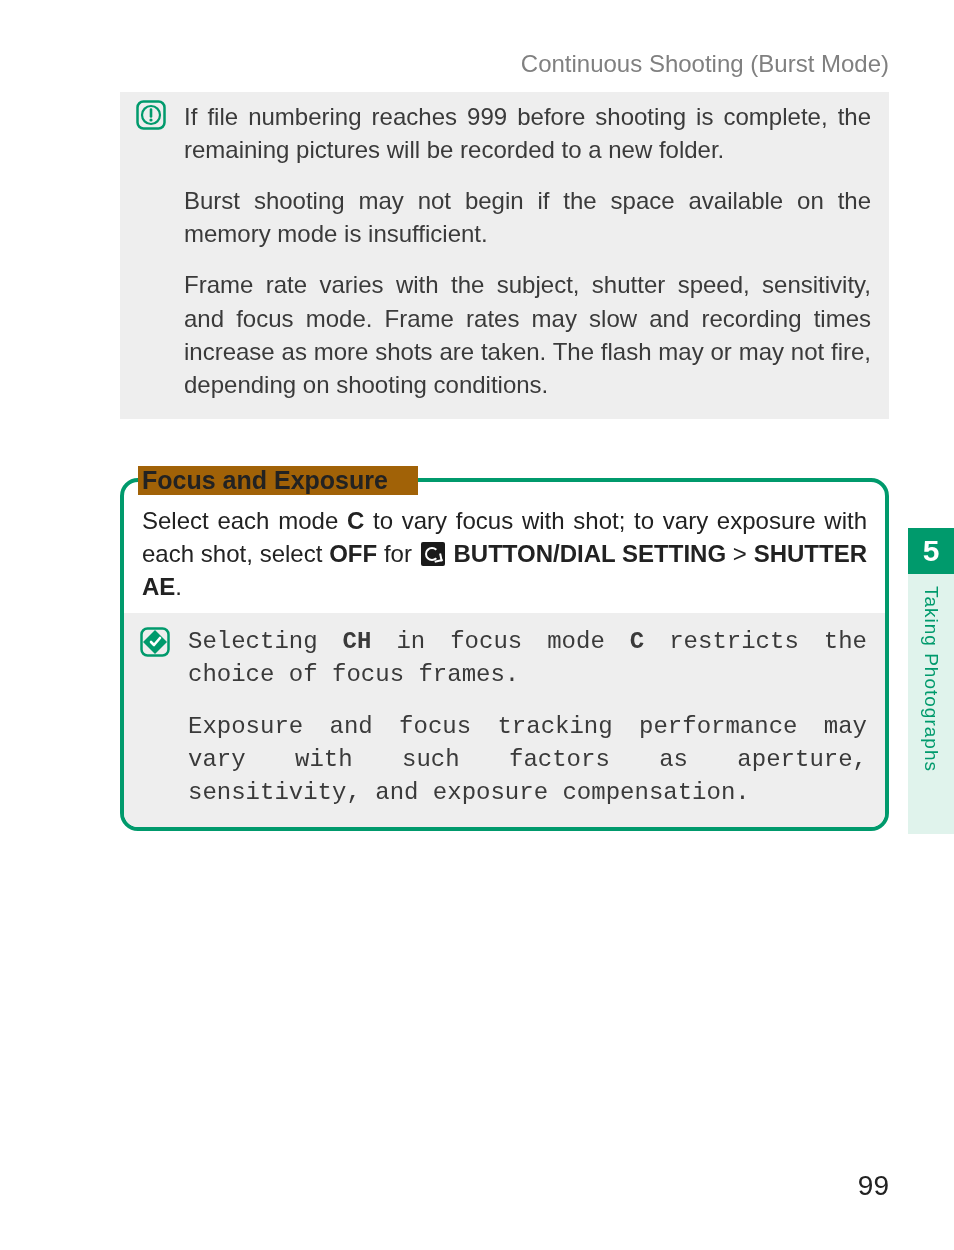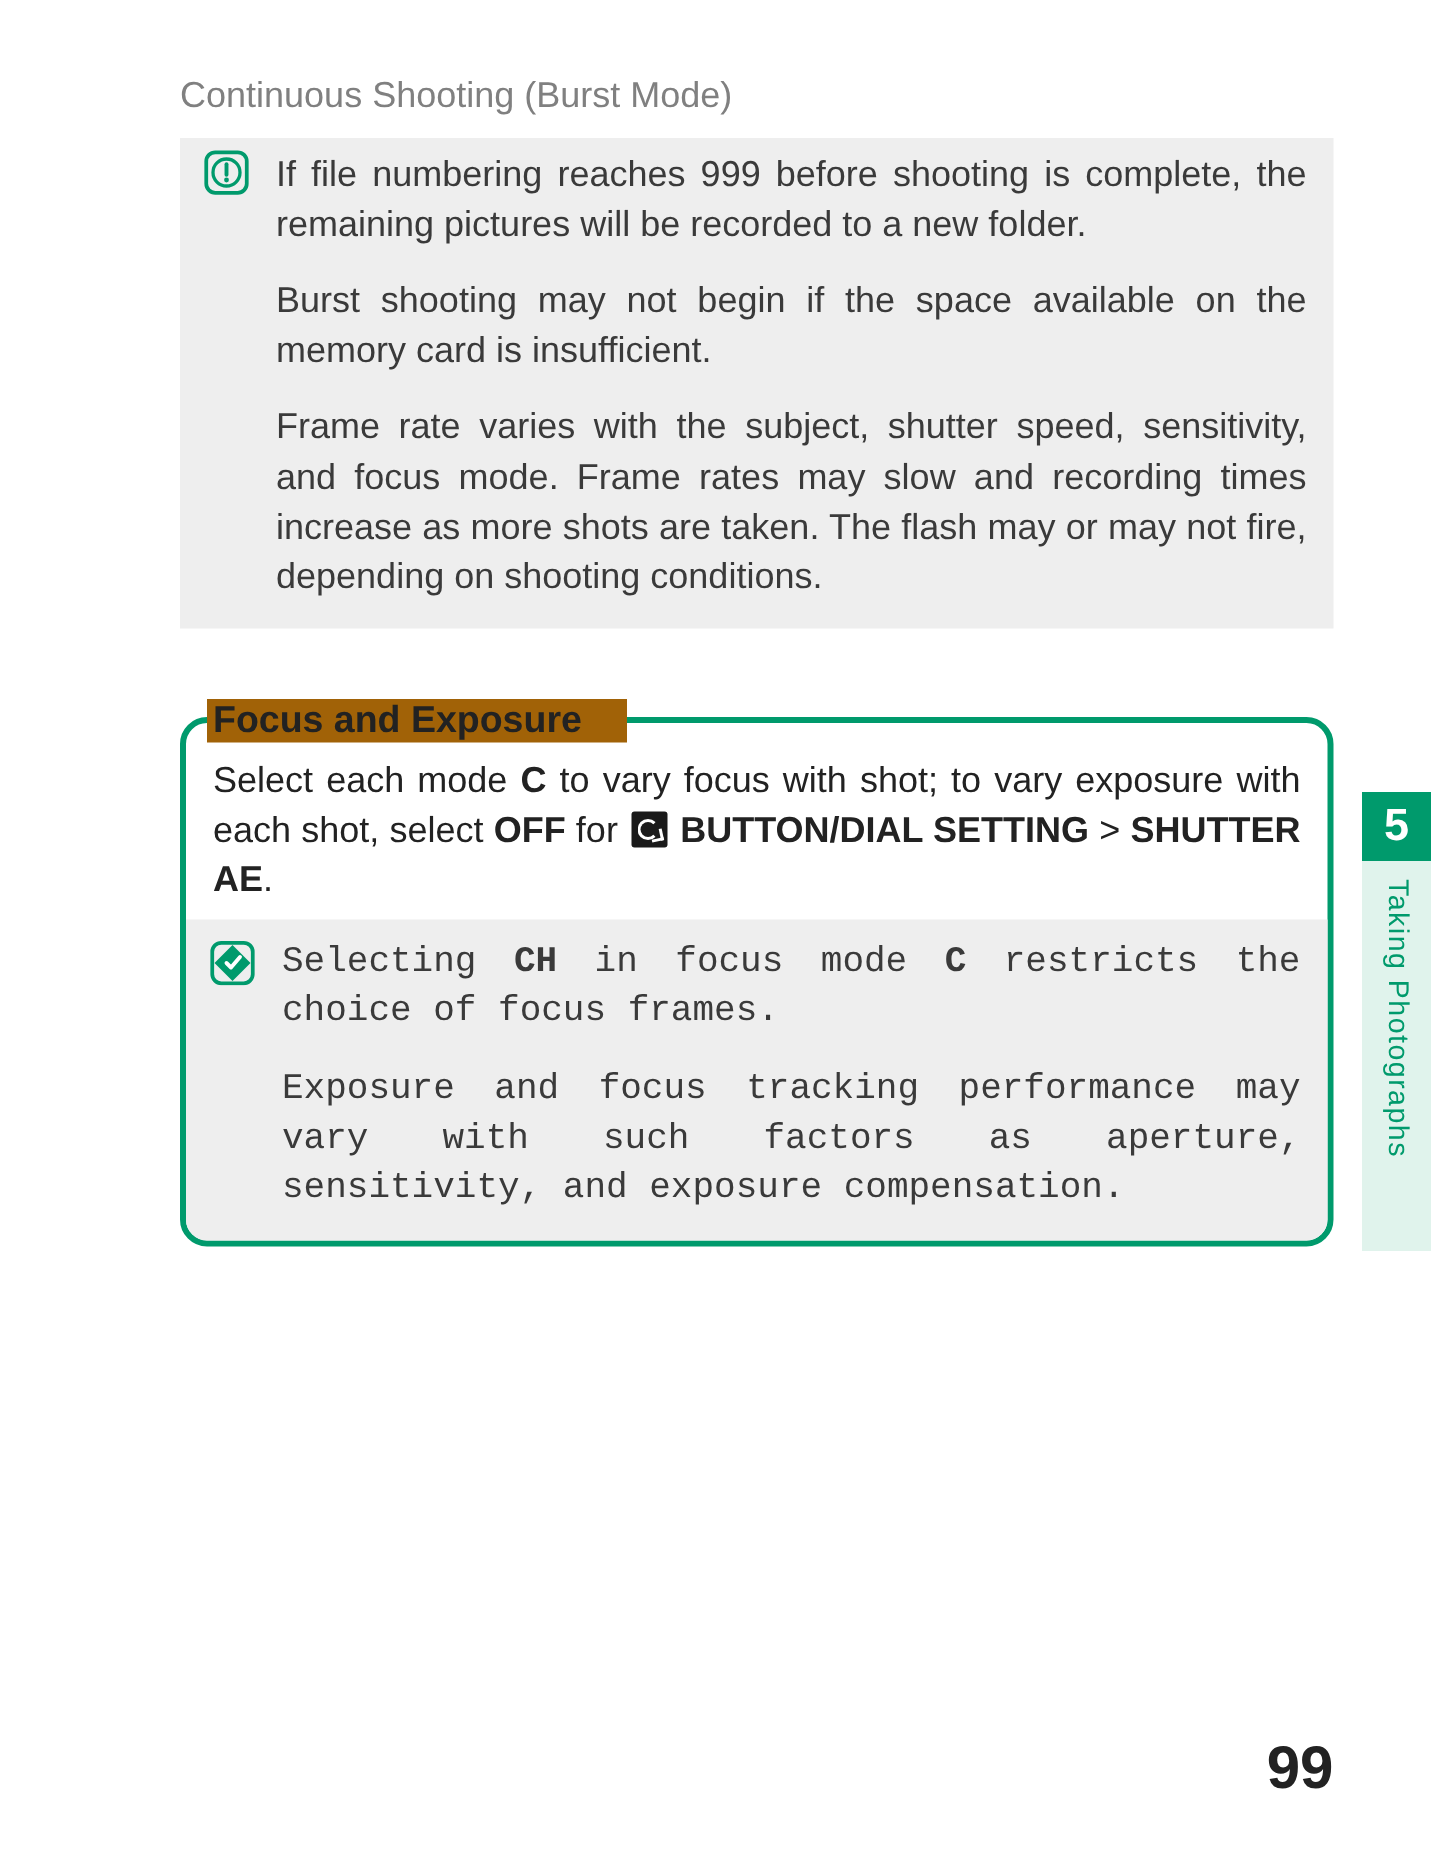--- a/index.html
+++ b/index.html
@@ -8,21 +8,21 @@
     position: relative;
     width: 954px;
     height: 1250px;
     background: #fff;
   }
   .header-title {
     position: absolute;
     top: 50px;
     left: 120px;
     right: 65px;
-    text-align: left;
+    text-align: right;
     font-size: 24px;
     color: #808080;
     font-weight: 400;
   }
   .caution-block {
     position: absolute;
     top: 92px;
     left: 120px;
     right: 65px;
     background: #eeeeee;
@@ -173,41 +173,41 @@
     letter-spacing: 1px;
     display: flex;
     align-items: center;
     justify-content: flex-start;
   }
 
   .page-number {
     position: absolute;
     right: 65px;
     bottom: 48px;
-    font-size: 40px;
+    font-size: 28px;
     color: #222;
-    font-weight: 700;
+    font-weight: 400;
   }
 </style>
 </head>
 <body>
 
 <div class="page">
 
   <div class="header-title">Continuous Shooting (Burst Mode)</div>
 
   <div class="caution-block">
     <svg class="caution-icon" viewBox="0 0 30 30">
       <rect x="1.5" y="1.5" width="27" height="27" rx="6" ry="6" fill="none" stroke="#009a6c" stroke-width="2.5"></rect>
       <circle cx="15" cy="15" r="9" fill="none" stroke="#009a6c" stroke-width="2.2"></circle>
       <line x1="15" y1="9.5" x2="15" y2="16.5" stroke="#009a6c" stroke-width="2.6" stroke-linecap="round"></line>
       <circle cx="15" cy="20" r="1.6" fill="#009a6c"></circle>
     </svg>
     <p>If file numbering reaches 999 before shooting is complete, the remaining pictures will be recorded to a new folder.</p>
-    <p>Burst shooting may not begin if the space available on the memory card is insufficient.</p>
+    <p>Burst shooting may not begin if the space available on the memory mode is insufficient.</p>
     <p>Frame rate varies with the subject, shutter speed, sensitivity, and focus mode. Frame rates may slow and recording times increase as more shots are taken. The flash may or may not fire, depending on shooting conditions.</p>
   </div>
 
   <div class="fe-box">
     <div class="fe-legend">Focus and Exposure</div>
     <p class="fe-intro">
       <span>Select each mode </span><b>C</b><span> to vary focus with shot; to vary exposure with each shot, select </span><b>OFF</b><span> for </span><span class="gear-icon"></span> <b>BUTTON/DIAL SETTING</b><span> &gt; </span><b>SHUTTER AE</b><span>.</span>
     </p>
 
     <div class="note-block">

